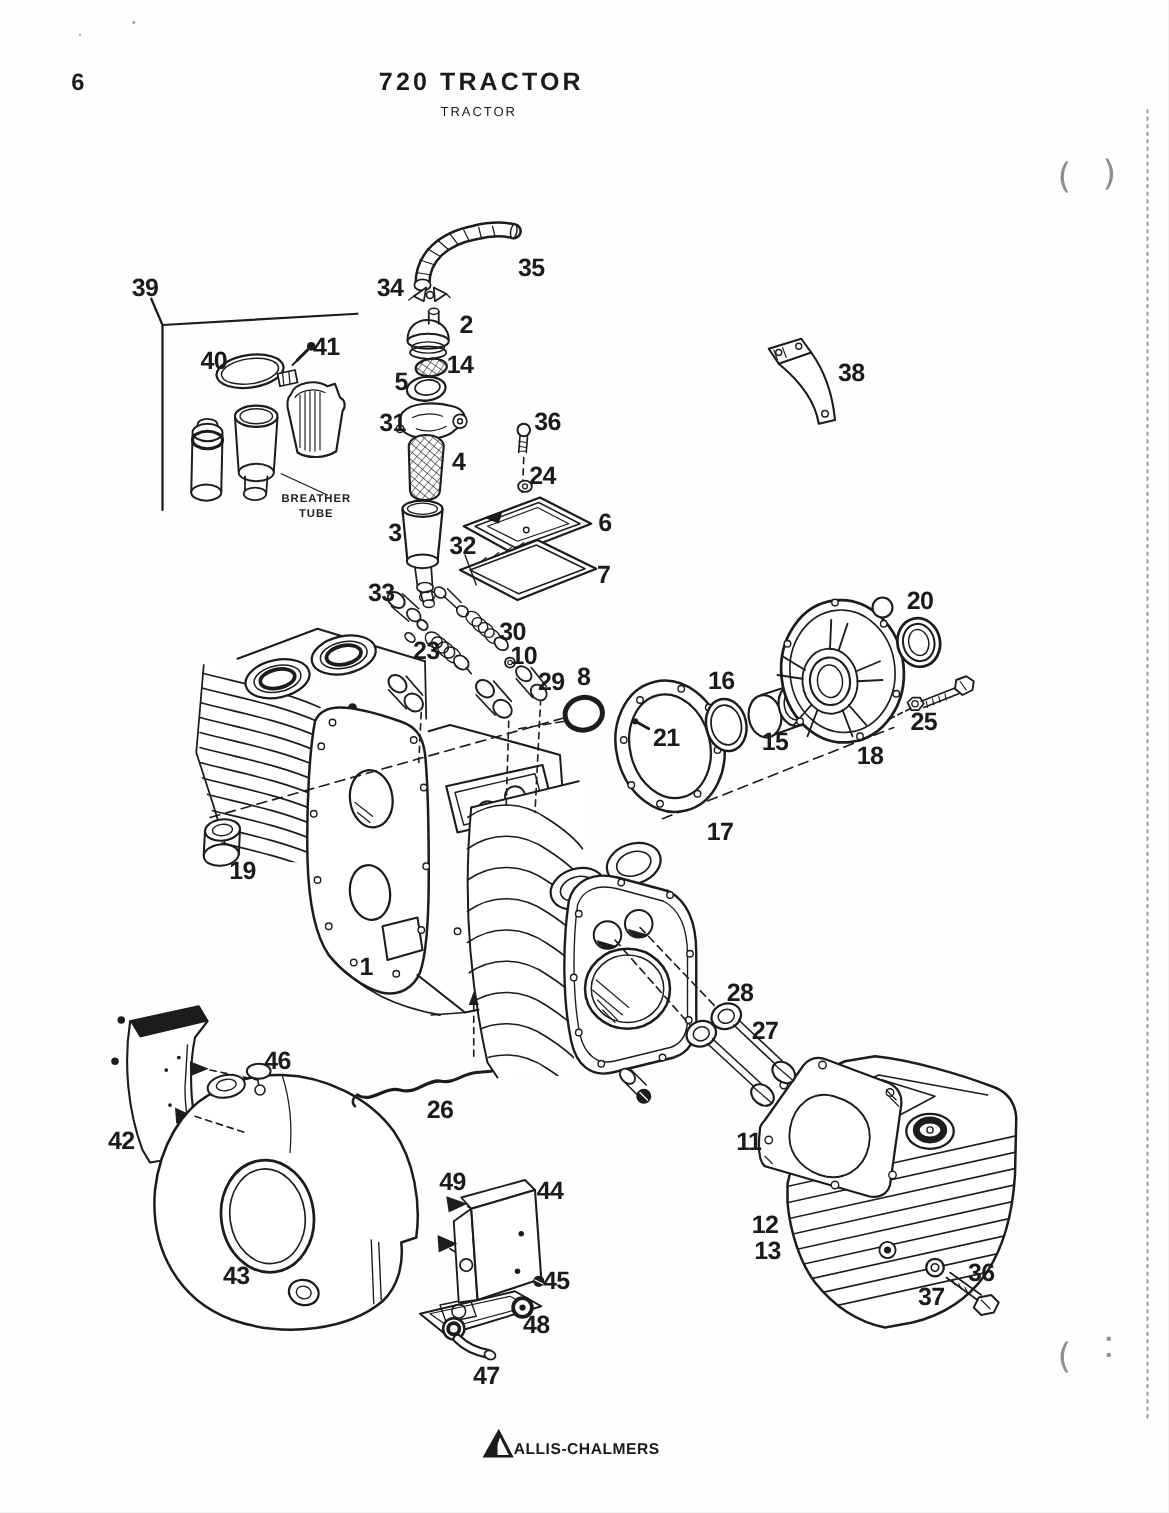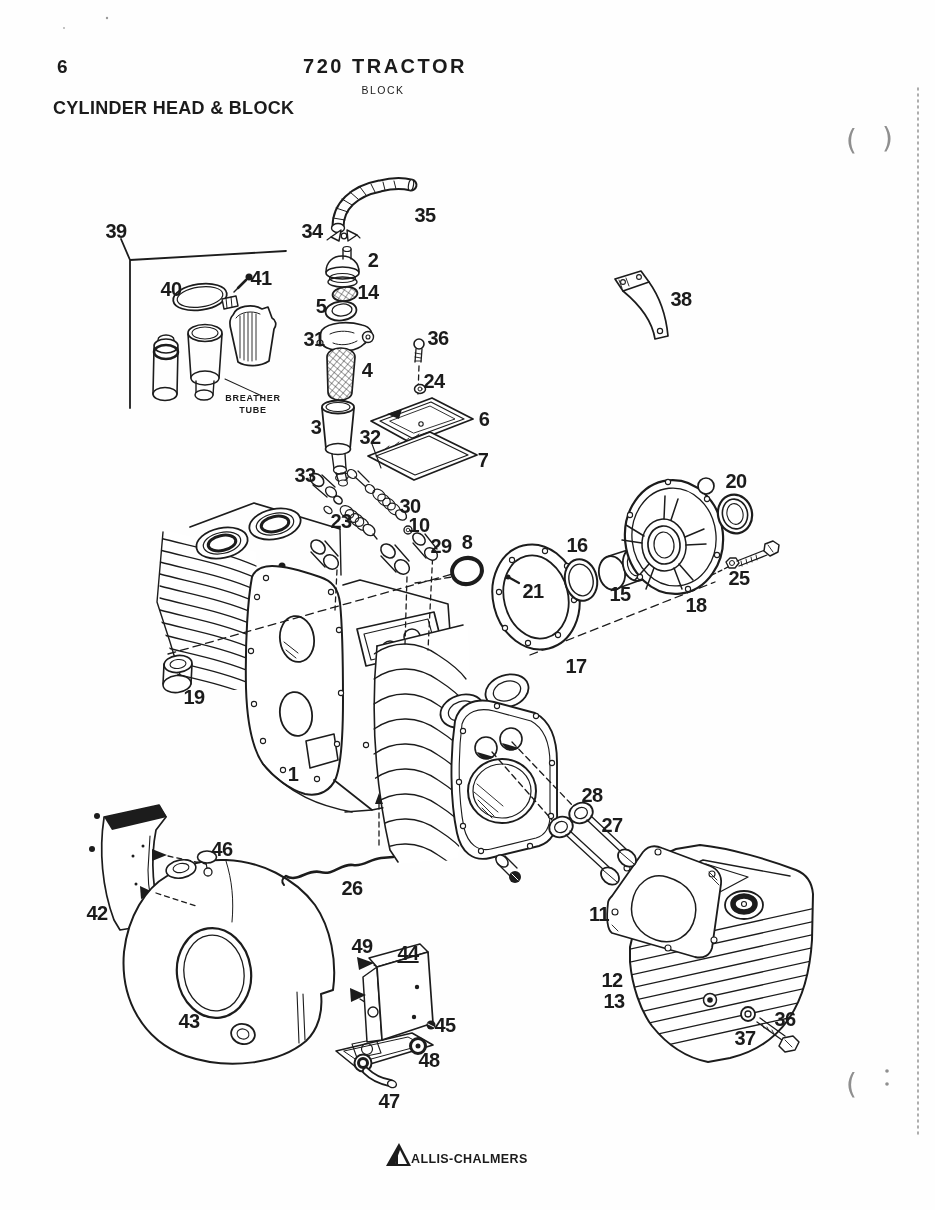--- a/index.html
+++ b/index.html
@@ -21,22 +21,21 @@
   .footer{position:absolute;left:386px;top:1143px;display:flex;align-items:flex-end;gap:0;}
   .brand{font-size:12.5px;font-weight:700;letter-spacing:.4px;padding-bottom:2px;white-space:nowrap;}
 </style>
 </head>
 <body>
 
 <div class="page">
 
   <div class="hdr-num">6</div>
   <div class="hdr-title">720 TRACTOR</div>
-  <div class="hdr-sub">BLOCK</div>
-  <div class="hdr-section">CYLINDER HEAD &amp; BLOCK</div>
+  <div class="hdr-sub">TRACTOR</div>
 
   <div class="diagram">
   <svg viewBox="0 0 935 1210" width="935" height="1210">
     <defs>
       <pattern id="mesh" width="5" height="5" patternUnits="userSpaceOnUse" patternTransform="rotate(40)">
         <path d="M0,0H5M0,0V5" stroke="#2a2a2a" stroke-width="0.9" fill="none"></path>
       </pattern>
       <clipPath id="finsClip1">
             <polygon points="163,528 258,550 258,690 182,690 156,604"></polygon>
           </clipPath>
@@ -574,21 +573,21 @@
         <div class="callout" style="left: 736px; top: 481px;">20</div>
         <div class="callout" style="left: 739px; top: 578px;">25</div>
         <div class="callout" style="left: 681px; top: 299px;">38</div>
         <div class="callout" style="left: 194px; top: 697px;">19</div>
         <div class="callout" style="left: 293px; top: 774px;">1</div>
         <div class="callout" style="left: 97px; top: 913px;">42</div>
         <div class="callout" style="left: 222px; top: 849px;">46</div>
         <div class="callout" style="left: 352px; top: 888px;">26</div>
         <div class="callout" style="left: 189px; top: 1021px; text-align: center;">43</div>
         <div class="callout" style="left: 362px; top: 946px;">49</div>
-        <div class="callout" style="left: 408px; top: 953px; text-decoration: underline;">44</div>
+        <div class="callout" style="left: 440px; top: 953px;">44</div>
         <div class="callout" style="left: 445px; top: 1025px;">45</div>
         <div class="callout" style="left: 429px; top: 1060px;">48</div>
         <div class="callout" style="left: 389px; top: 1101px;">47</div>
         <div class="callout" style="left: 592px; top: 795px;">28</div>
         <div class="callout" style="left: 612px; top: 825px;">27</div>
         <div class="callout" style="left: 599px; top: 914px;">11</div>
         <div class="callout" style="left: 612px; top: 980px;">12</div>
         <div class="callout" style="left: 614px; top: 1001px;">13</div>
         <div class="callout" style="left: 745px; top: 1038px;">37</div>
         <div class="callout" style="left: 785px; top: 1019px;">36</div>

